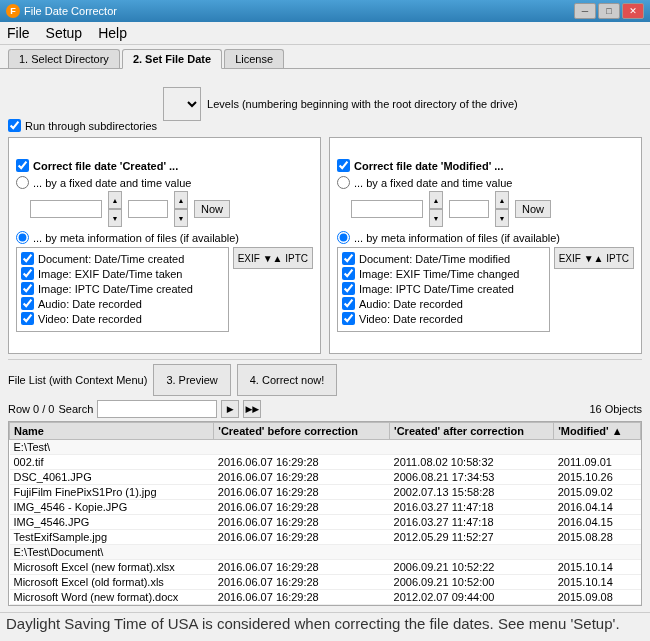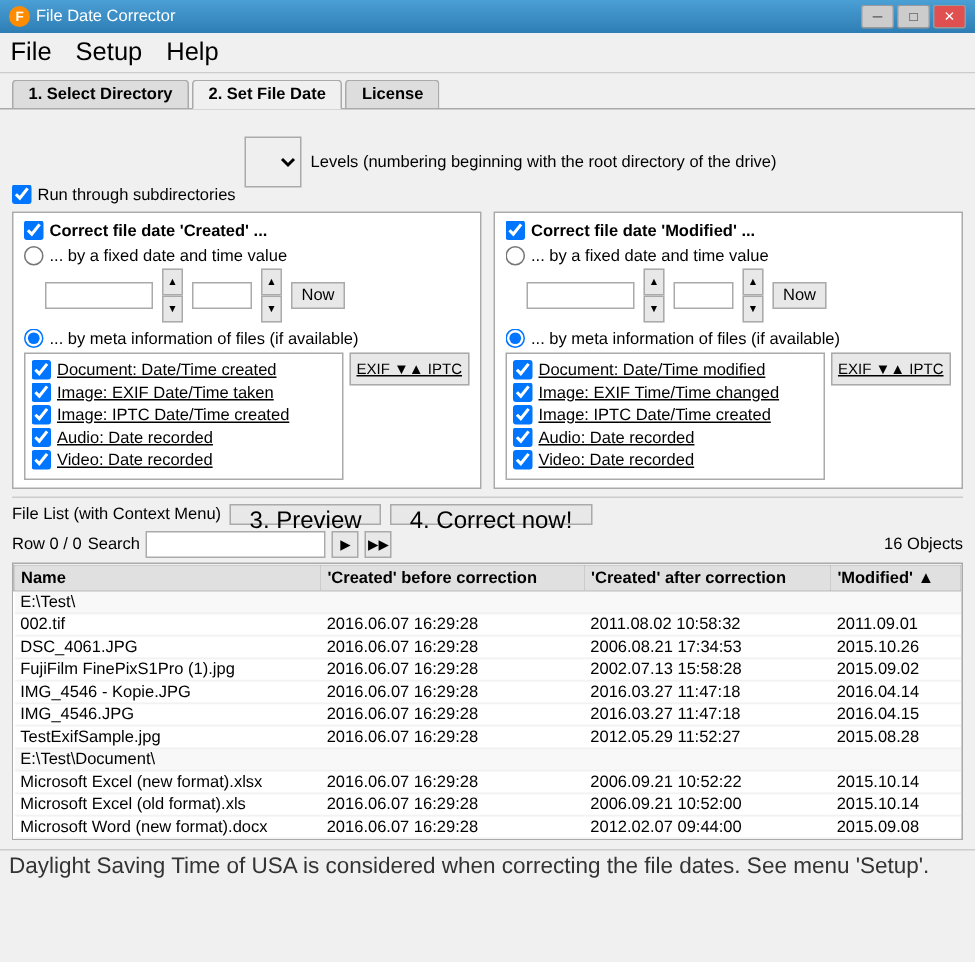--- a/index.html
+++ b/index.html
@@ -46,39 +46,38 @@
       font-size: 9px; color: #333;
     }
     .tb-btn.close { background: #e05050; color: white; }
     .menu-bar {
       background: #f0f0f0;
       border-bottom: 1px solid #ccc;
       padding: 2px 4px;
       display: flex; gap: 10px;
     }
     .menu-item {
-      font-size: 17px;
+      font-size: 14px;
       cursor: pointer;
       padding: 1px 3px;
     }
     .tabs-row {
       background: #f0f0f0;
       padding: 4px 8px 0 8px;
       display: flex;
       gap: 2px;
     }
     .tab {
       padding: 3px 10px;
       border: 1px solid #aaa;
       border-bottom: none;
       background: #ddd;
       cursor: pointer;
       font-size: 11px;
       border-radius: 3px 3px 0 0;
-      font-weight: bold;
     }
     .tab.active {
       background: #f0f0f0;
       font-weight: bold;
       border-bottom: 1px solid #f0f0f0;
       margin-bottom: -1px;
       z-index: 1;
     }
     .main-content {
       background: #f0f0f0;
@@ -96,21 +95,21 @@
     }
     .panel-row {
       display: flex;
       gap: 8px;
       margin-bottom: 5px;
     }
     .panel {
       flex: 1;
       border: 1px solid #aaa;
       background: white;
-      padding: 5px 7px;
+      padding: 21px 7px;
     }
     .panel-title-row {
       display: flex; align-items: center; gap: 4px; margin-bottom: 4px;
     }
     .radio-row { display: flex; align-items: center; gap: 4px; margin-bottom: 2px; }
     input[type=text], input[type=number] {
       font-size: 11px;
       border: 1px solid #aaa;
       padding: 1px 3px;
       height: 18px;
@@ -135,32 +134,32 @@
       padding: 4px;
       flex: 1;
     }
     .meta-row { display: flex; align-items: center; gap: 4px; margin-bottom: 2px; font-size: 11px; }
     .exif-btn {
       font-size: 10px; padding: 2px 4px; height: 22px;
       border: 1px solid #aaa; background: #e8e8e8; cursor: pointer;
       white-space: nowrap;
     }
     .meta-panel-row {
-      display: flex; gap: 4px; align-items: flex-start; margin-top: 3px; text-decoration: underline;
+      display: flex; gap: 4px; align-items: flex-start; margin-top: 3px;
     }
     .divider-h {
       height: 1px; background: #ccc; margin: 4px 0;
     }
     .file-list-header-row {
       display: flex; align-items: center; gap: 6px; margin-bottom: 4px;
     }
     .preview-btn, .correct-btn {
-      padding: 2px 12px; height: 14px;
+      padding: 2px 12px; height: 32px;
       border: 1px solid #aaa; background: #e8e8e8; cursor: pointer;
-      font-size: 16px;
+      font-size: 11px;
     }
     .search-row {
       display: flex; align-items: center; gap: 4px; margin-bottom: 3px;
     }
     .search-input { width: 120px; }
     .nav-btn {
       width: 18px; height: 18px;
       border: 1px solid #aaa; background: #e8e8e8;
       cursor: pointer; display: flex; align-items: center; justify-content: center;
       font-size: 9px;

